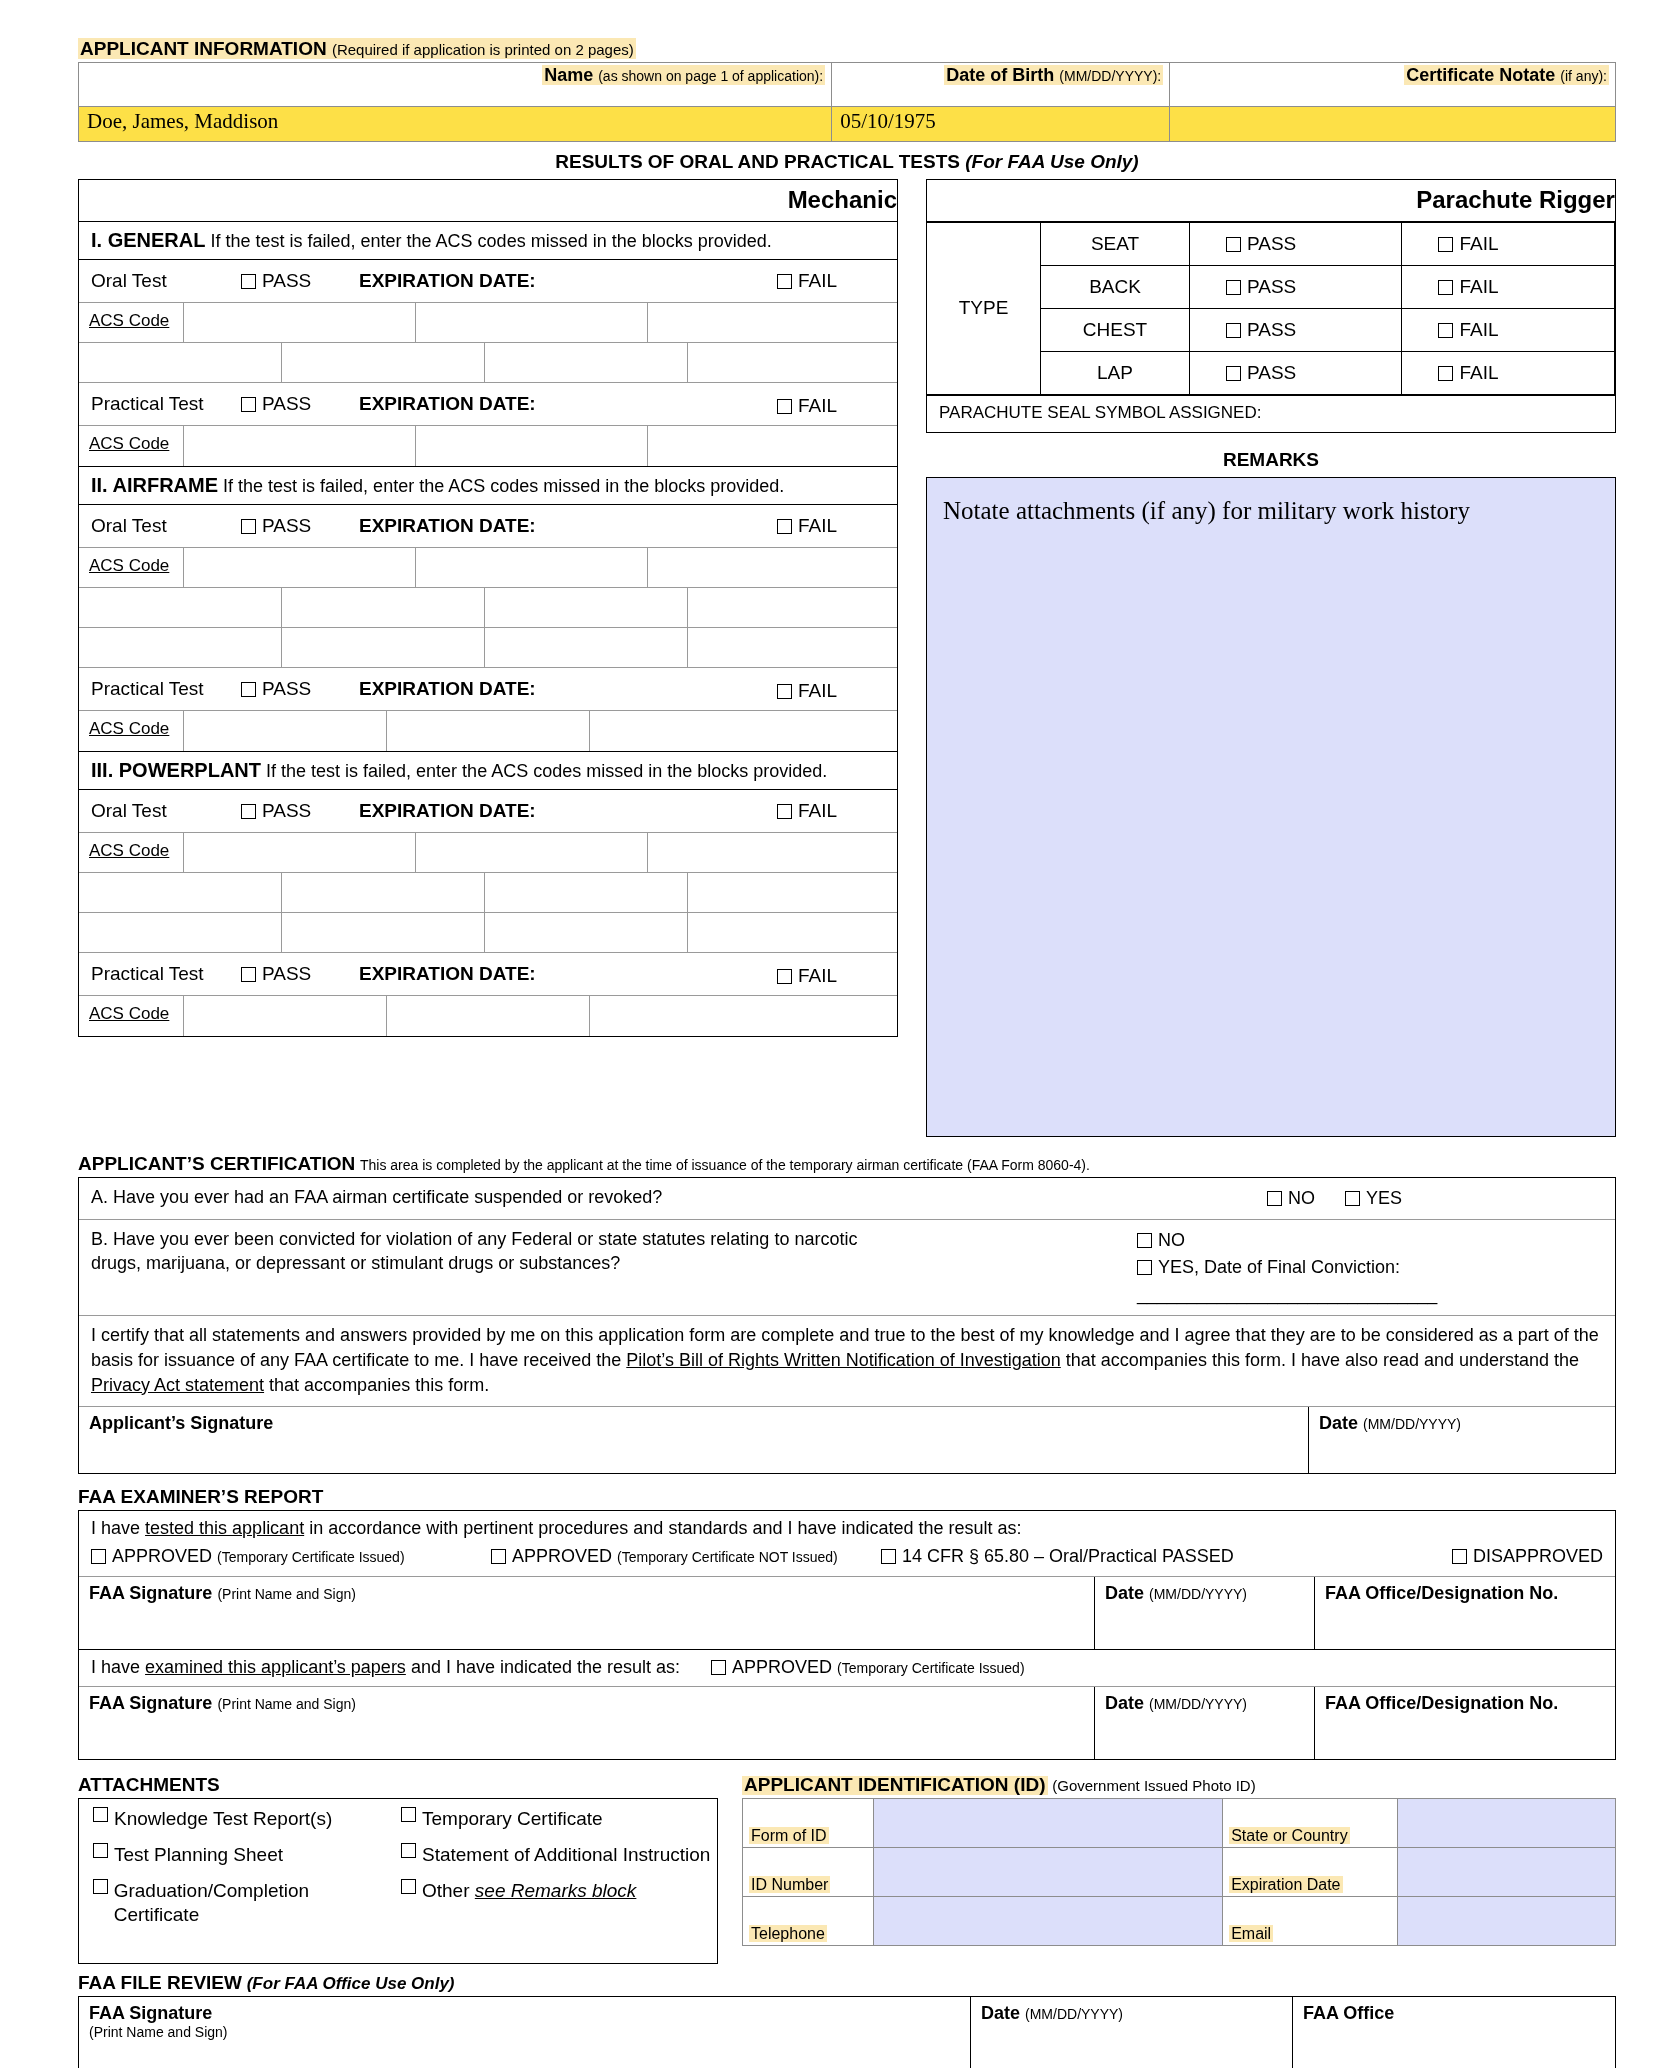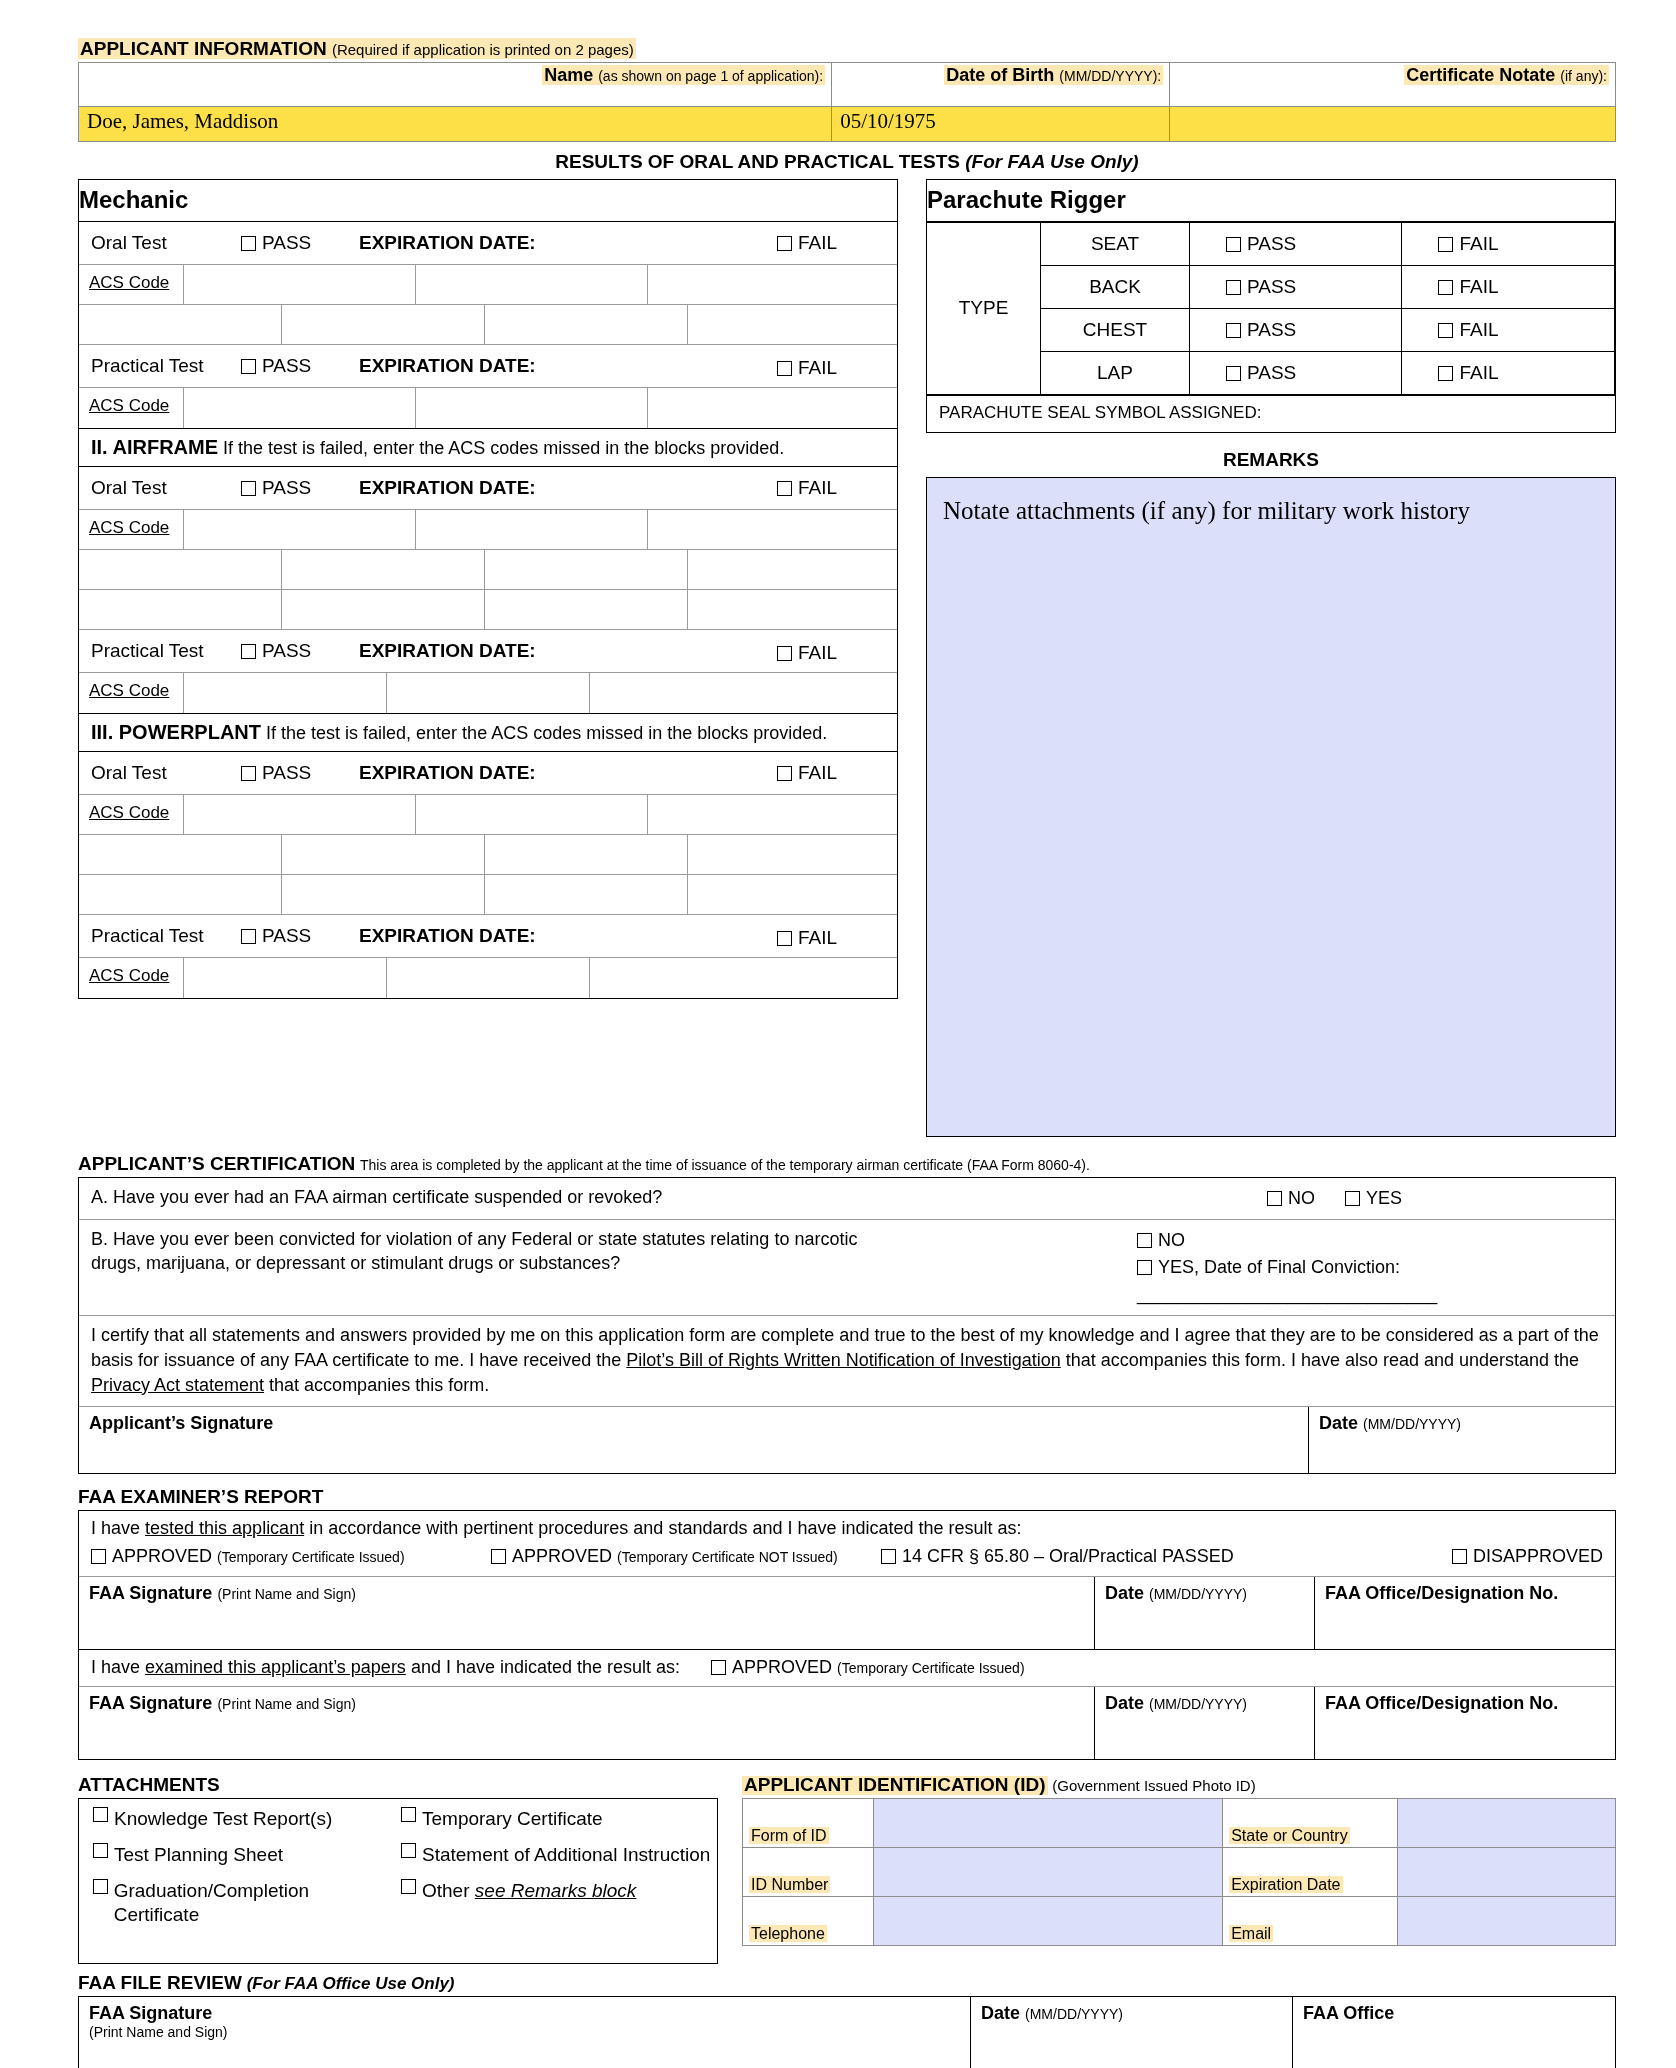--- a/index.html
+++ b/index.html
@@ -84,21 +84,21 @@
     align-items: flex-start;
   }
   .col-left { width: 820px; flex: 0 0 820px; }
   .col-right { flex: 1 1 auto; }
 
   .boxed {
     border: 1.6px solid #000;
     box-sizing: border-box;
   }
   .panel-head {
-    text-align: left;
+    text-align: right;
     font-size: 24px;
     font-weight: bold;
     padding: 6px 0 7px 0;
     border-bottom: 1.6px solid #000;
   }
   .sub-head {
     font-size: 18px;
     padding: 7px 8px 7px 12px;
     border-bottom: 1.6px solid #000;
     border-top: 1.6px solid #000;
@@ -339,20 +339,24 @@
   <div class="center-title">
     <span>RESULTS OF ORAL AND PRACTICAL TESTS</span>
     <span class="ital">(For FAA Use Only)</span>
   </div>
 
   <div class="results">
 
     <div class="col-left boxed">
       <div class="panel-head">Mechanic</div>
 
+      <div class="sub-head" style="border-top:none">
+        <span class="num">I. GENERAL</span>
+        <span>If the test is failed, enter the ACS codes missed in the blocks provided.</span>
+      </div>
 
       <div class="testline">
         <div class="tname">Oral Test</div>
         <div class="pass"><span class="cb"></span><span>PASS</span></div>
         <div class="expd">EXPIRATION DATE:</div>
         <div class="fail"><span class="cb"></span><span>FAIL</span></div>
       </div>
       <div class="grid-row">
         <div class="acslbl">ACS Code</div>
         <div class="c-a"></div>

